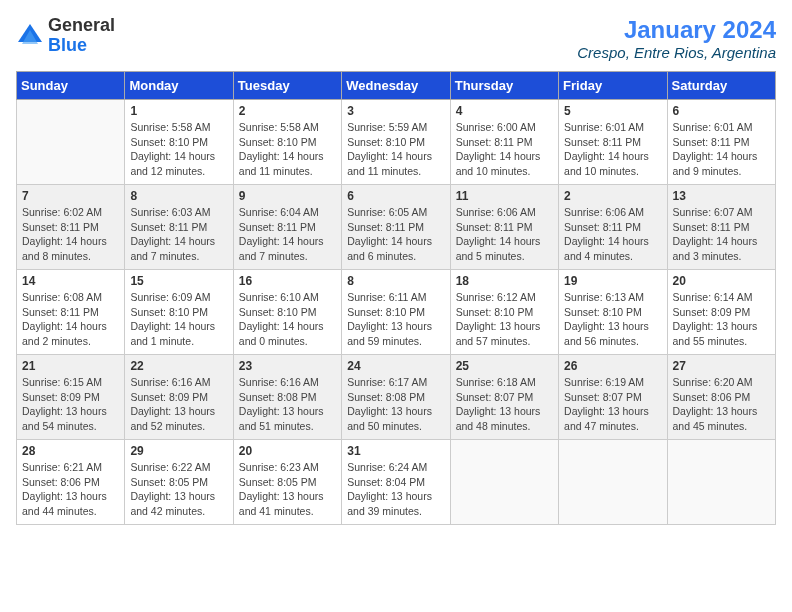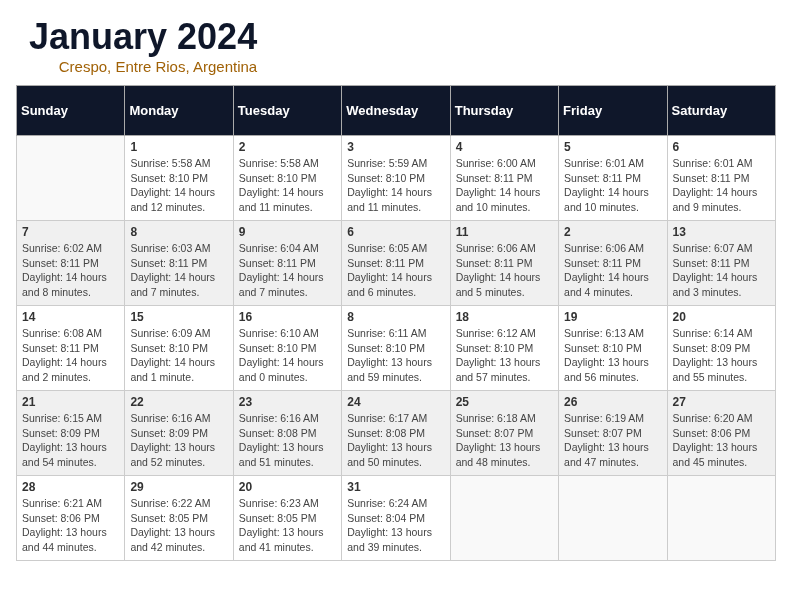--- a/index.html
+++ b/index.html
@@ -37,38 +37,39 @@
     }
     .logo-icon {
       width: 28px;
       height: 28px;
       margin-right: 4px;
     }
     .title-area {
       text-align: right;
     }
     .main-title {
-      font-size: 36px;
-      font-weight: bold;
-      color: #0f172a;
+      font-size: 24px;
+      font-weight: bold;
+      color: #3b82f6;
       margin-left: 13px;
     }
     .subtitle {
       font-size: 15px;
-      color: #a16207;
+      color: #0c4a6e;
+      font-style: italic;
     }
     .calendar {
       width: 100%;
       border-collapse: collapse;
       font-size: 11px;
     }
     .calendar th {
-      background-color: #0f172a;
+      background-color: #1d4ed8;
       color: #fff;
-      padding: 17px 4px;
+      padding: 6px 4px;
       text-align: left;
       font-size: 13px;
       font-weight: bold;
       border: 1px solid #aaa;
     }
     .calendar td {
       vertical-align: top;
       padding: 4px 5px;
       border: 1px solid #ccc;
       width: 14.28%;
@@ -91,20 +92,30 @@
       line-height: 1.4;
     }
     .row-shaded td {
       background-color: #f0f0f0;
     }
   </style>
 </head>
 <body>
 
 <div class="header">
+  <div class="logo">
+    <svg class="logo-icon" viewBox="0 0 28 28" xmlns="http://www.w3.org/2000/svg">
+      <polygon points="14,2 26,20 2,20" fill="#1a73e8"></polygon>
+      <polygon points="14,8 22,22 6,22" fill="#4da3f5" opacity="0.6"></polygon>
+    </svg>
+    <div class="logo-text">
+      <span class="logo-general">General</span>
+      <span class="logo-blue">Blue</span>
+    </div>
+  </div>
   <div class="title-area">
     <div class="main-title">January 2024</div>
     <div class="subtitle">Crespo, Entre Rios, Argentina</div>
   </div>
 </div>
 
 <table class="calendar">
   <thead>
     <tr id="days-header-row">
         <th>Sunday</th>

